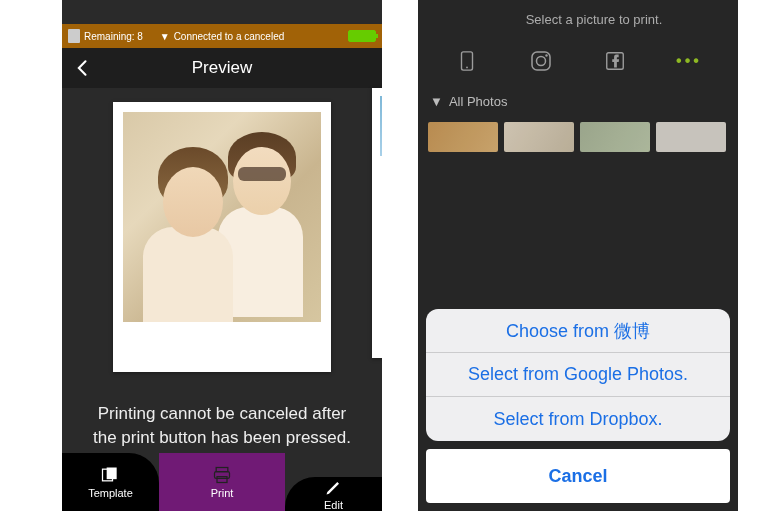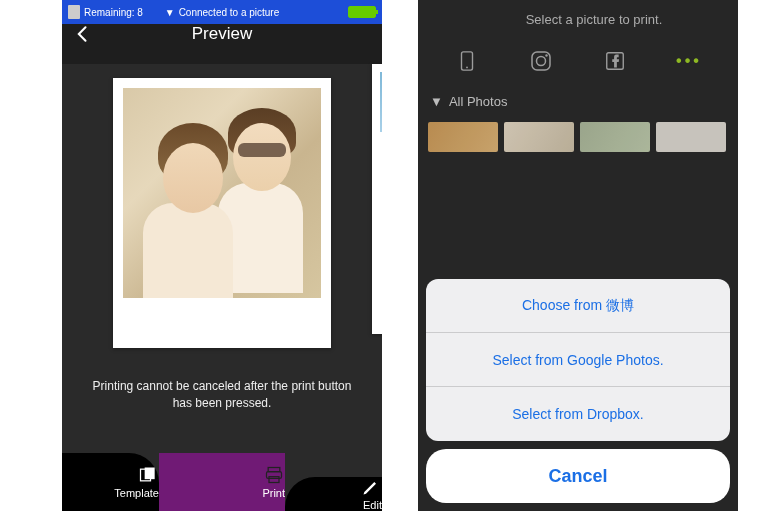--- a/index.html
+++ b/index.html
@@ -2,51 +2,51 @@
 <html><head>
 <meta charset="utf-8">
 <style>
 * { margin: 0; padding: 0; box-sizing: border-box; }
 body { background: #fff; font-family: -apple-system, Helvetica, Arial, sans-serif; }
 .stage { width: 768px; height: 511px; position: relative; background: #fff; }
 .phone { position: absolute; top: 0; height: 511px; overflow: hidden; }
 
 
 .left { left: 62px; width: 320px; background: #2a2a2a; }
-.status-bar { height: 20px; background: #1d4ed8; display: flex; align-items: center; justify-content: space-between; padding: 12px 6px; font-size: 10px; color: #fff; }
+.status-bar { height: 20px; background: #a16207; display: flex; align-items: center; justify-content: space-between; padding: 12px 6px; font-size: 10px; color: #fff; margin-top: 24px; }
 .status-left { display: flex; align-items: center; gap: 4px; }
 .status-center { display: flex; align-items: center; gap: 4px; position: absolute; left: 50%; transform: translateX(-50%); }
 .batt { display: inline-block; width: 28px; height: 12px; border: 1px solid #6c0; border-radius: 2px; position: relative; }
 .batt::after { content: ""; position: absolute; right: -3px; top: 3px; width: 2px; height: 4px; background: #6c0; }
 .batt-fill { background: #6c0; height: 100%; width: 100%; display: block; }
 .film-icon { width: 12px; height: 14px; background: #ccc; border-radius: 1px; display: inline-block; }
 
-.nav { height: 40px; background: #1e1e1e; display: flex; align-items: flex-start; justify-content: center; position: relative; }
+.nav { height: 40px; background: #1e1e1e; display: flex; align-items: center; justify-content: center; position: relative; }
 .nav .back { position: absolute; left: 10px; color: #fff; font-size: 22px; }
 .nav .title { color: #fff; font-size: 17px; }
 
 .preview-area { padding: 14px 0 0 0; display: flex; justify-content: center; position: relative; }
 .polaroid { width: 218px; background: #fff; box-shadow: 0 1px 4px rgba(0,0,0,.4); padding: 10px 10px 50px 10px; }
 .photo { width: 100%; height: 210px; background: linear-gradient(135deg,#d9c9a8 0%,#e6d8bb 30%,#c9b58f 60%,#d6c6a0 100%); position: relative; overflow: hidden; }
 .person { position: absolute; border-radius: 50%; }
 .head1 { width: 60px; height: 70px; background: linear-gradient(#f0d8b8,#e8c8a4); left: 40px; top: 55px; }
 .hair1 { width: 70px; height: 60px; background: linear-gradient(#6b4a2a,#8a6a42); left: 35px; top: 35px; border-radius: 50% 50% 40% 40%; }
 .head2 { width: 58px; height: 68px; background: linear-gradient(#f2dcbf,#ebd0ab); left: 110px; top: 35px; }
 .hair2 { width: 68px; height: 50px; background: linear-gradient(#5a3e24,#745232); left: 105px; top: 20px; border-radius: 50% 50% 30% 30%; }
 .glasses { width: 48px; height: 14px; background: rgba(40,20,10,.6); left: 115px; top: 55px; border-radius: 6px; }
 .body1 { width: 90px; height: 120px; background: #f5e8d5; left: 20px; top: 115px; border-radius: 30px 30px 0 0; }
 .body2 { width: 85px; height: 110px; background: #f8eee0; left: 95px; top: 95px; border-radius: 30px 30px 0 0; }
 
 .peek { position: absolute; right: -40px; top: 0; width: 50px; height: 270px; background: #fff; box-shadow: 0 1px 4px rgba(0,0,0,.4); padding: 8px; }
 .peek-inner { width: 100%; height: 60px; background: linear-gradient(#7fb8d8,#a8d0e8); margin-bottom: 6px; }
 
-.warning { text-align: center; color: #eee; font-size: 12px; padding: 30px 28px 20px; line-height: 1.4; }
+.warning { text-align: center; color: #eee; font-size: 17px; padding: 30px 28px 20px; line-height: 1.4; }
 
 .toolbar { position: absolute; bottom: 0; left: 0; right: 0; height: 58px; display: flex; }
-.tbtn { flex: 1; display: flex; flex-direction: column; align-items: flex-end; justify-content: center; gap: 2px; font-size: 11px; color: #fff; position: relative; }
+.tbtn { flex: 1; display: flex; flex-direction: column; align-items: center; justify-content: center; gap: 2px; font-size: 11px; color: #fff; position: relative; }
 .tbtn.black { background: #000; border-top-right-radius: 30px; }
 .tbtn.green { background: #701a75; flex: 1.3; }
 .tbtn.black2 { background: #000; border-top-left-radius: 30px; margin-top: 24px; }
 .ticon { width: 22px; height: 20px; display: block; }
 
 
 .right { left: 418px; width: 320px; background: #2a2a2a; }
 .select-header { height: 38px; display: flex; align-items: center; justify-content: center; color: #bbb; font-size: 13px; margin-left: 32px; }
 .source-row { height: 46px; display: flex; align-items: center; justify-content: space-around; padding: 0 12px; color: #aaa; }
 .src-icon { width: 32px; height: 32px; display: flex; align-items: center; justify-content: center; }
@@ -56,44 +56,44 @@
 .thumbs { padding: 4px 10px; display: flex; gap: 6px; flex-wrap: wrap; }
 .thumb { width: 70px; height: 30px; border-radius: 2px; }
 .t1 { background: linear-gradient(120deg,#c89858,#d8b074); }
 .t2 { background: linear-gradient(120deg,#e0d4c0,#c8bca4); }
 .t3 { background: linear-gradient(120deg,#a8b498,#bac6a8); }
 .t4 { background: #d8d4cc; }
 
 .sheet-backdrop { position: absolute; inset: 0; background: rgba(0,0,0,.08); }
 .sheet { position: absolute; left: 8px; right: 8px; bottom: 8px; }
 .sheet-group { background: rgba(248,248,250,.96); border-radius: 12px; overflow: hidden; }
-.sheet-item { height: 54px; display: flex; align-items: center; justify-content: center; color: #1b6fe5; font-size: 14px; border-bottom: 0.5px solid rgba(0,0,0,.15); }
+.sheet-item { height: 44px; display: flex; align-items: center; justify-content: center; color: #1b6fe5; font-size: 18px; border-bottom: 0.5px solid rgba(0,0,0,.15); }
 .sheet-item:last-child { border-bottom: none; }
-.sheet-cancel { margin-top: 8px; background: #fff; border-radius: 20px; height: 54px; display: flex; align-items: center; justify-content: center; color: #1b6fe5; font-size: 18px; font-weight: 600; }
+.sheet-cancel { margin-top: 8px; background: #fff; border-radius: 4px; height: 54px; display: flex; align-items: center; justify-content: center; color: #1b6fe5; font-size: 18px; font-weight: 600; }
 .under-thumb { position: absolute; bottom: 0; left: 10px; right: 10px; height: 36px; display: flex; gap: 6px; z-index: -1; }
 .under-thumb div { flex: 1; border-radius: 2px; }
 .u1 { background: linear-gradient(#2a3848,#364a5e); }
 .u2 { background: linear-gradient(#6a3aa0,#8c56c4); }
 .u3 { background: linear-gradient(#6a8a9a,#88a6b6); }
 .u4 { background: linear-gradient(#48384a,#5e4a60); }
 </style>
 </head>
 <body>
 
 <div class="stage">
 
   <div class="phone left">
     <div class="status-bar">
       <div class="status-left">
         <span class="film-icon"></span>
         <span>Remaining: 8</span>
       </div>
       <div class="status-center">
         <span>▼</span>
-        <span>Connected to a picture</span>
+        <span>Connected to a canceled</span>
       </div>
       <span class="batt">
           <span class="batt-fill"></span>
         </span>
     </div>
 
     <div class="nav">
       <span class="back">
         <svg class="ticon" viewBox="0 0 24 24" width="20" height="20">
             <path d="M15 4 L7 12 L15 20" stroke="#fff" stroke-width="2.5" fill="none" stroke-linecap="round"></path>

